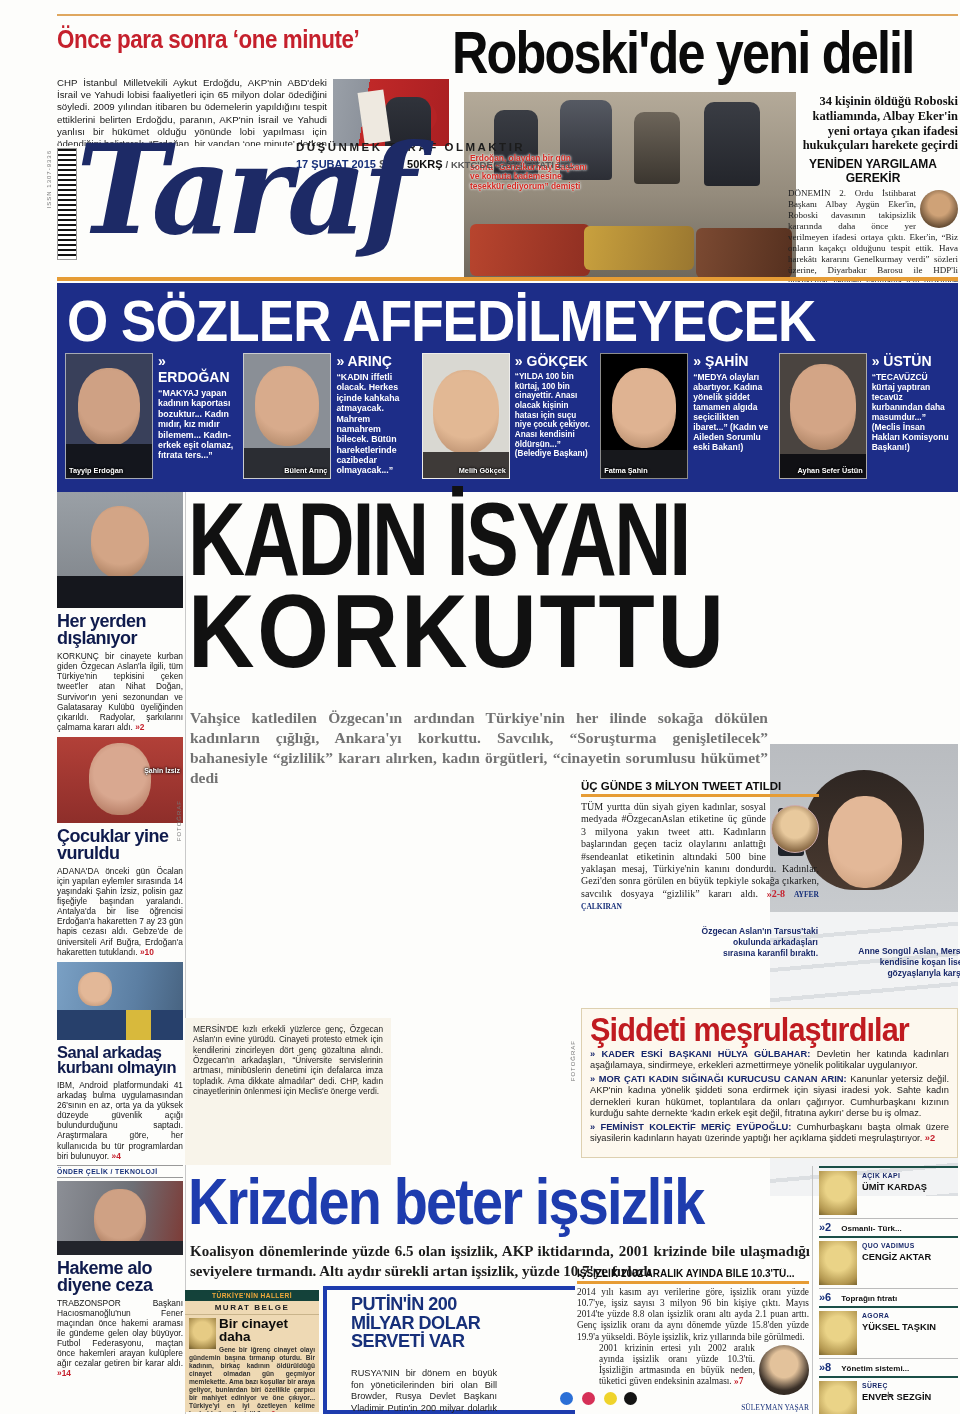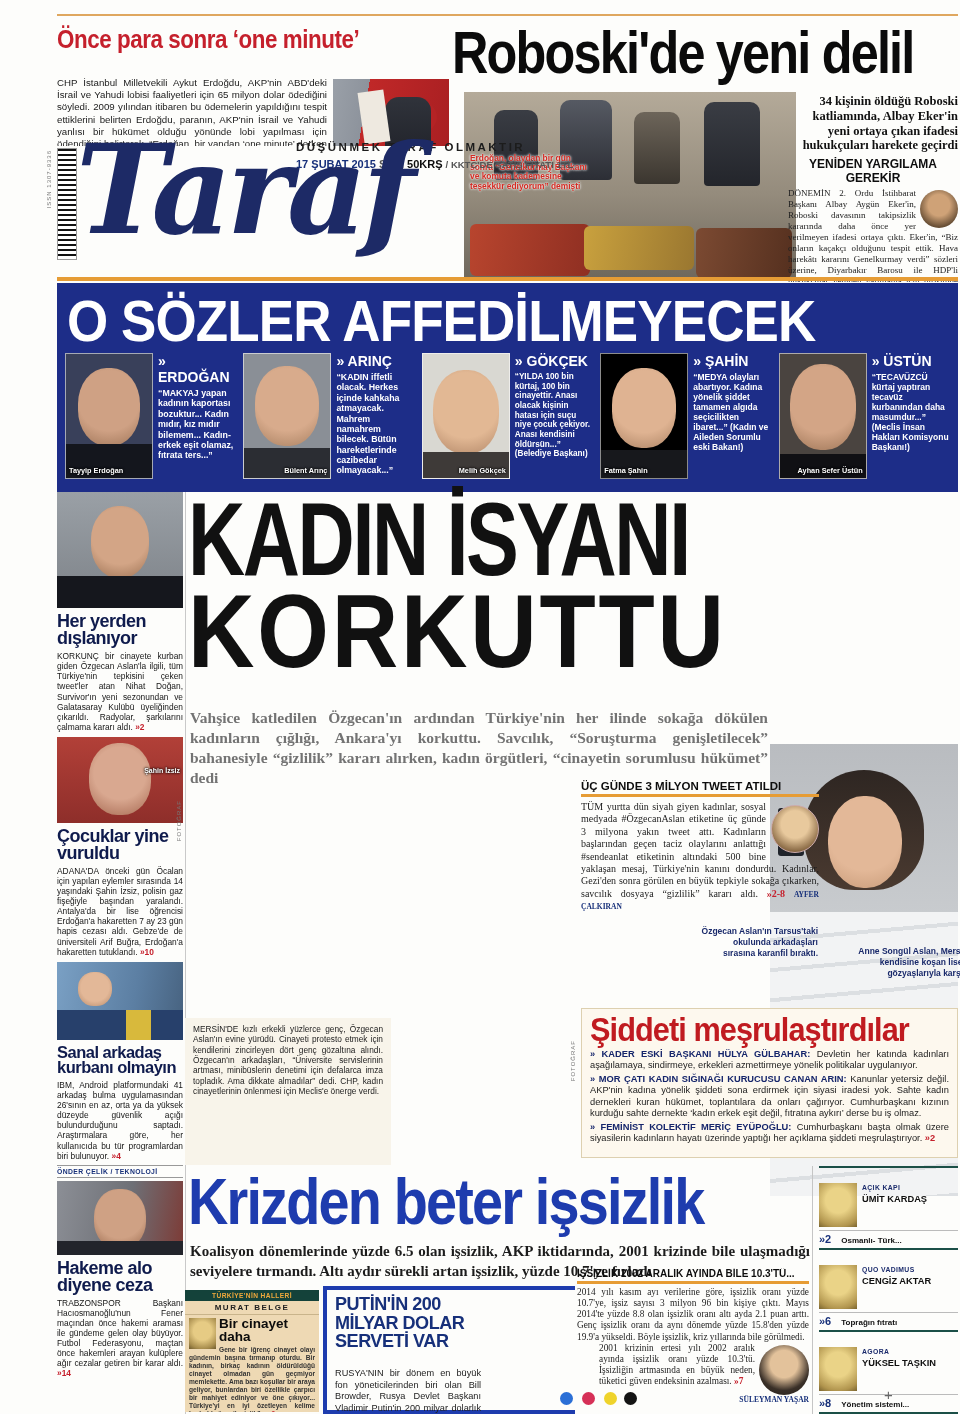--- a/index.html
+++ b/index.html
@@ -93,33 +93,33 @@
   #kriz-head{left:188px;top:1164px;}
   #kriz-head .sc{font-weight:bold;font-size:62px;letter-spacing:-2px;color:#1e3cae;transform:scale(0.9,1.05);}
   #kriz-deck{left:190px;top:1242px;width:620px;font-family:"Liberation Serif",serif;font-weight:bold;font-size:15px;line-height:1.3;color:#1c1c1c;}
   #belge{left:185px;top:1290px;width:134px;height:122px;background:#eed9b4;box-sizing:border-box;overflow:hidden;}
   #belge-bar{background:#14423a;color:#f0a93c;font-size:6.6px;font-weight:bold;text-align:center;padding:2px 0;letter-spacing:.4px;}
   #belge-author{text-align:center;font-size:8px;font-weight:bold;letter-spacing:1.5px;color:#222;padding:2px 0;border-bottom:1px solid #c9b48b;}
   #belge-inner{padding:2px 4px;}
   #belge-photo{float:left;width:27px;height:31px;margin:1px 3px 1px 0;background:radial-gradient(circle at 50% 42%,#e6cb84 0 40%,#a98e4e 78%,#6e5a2e 100%);}
   #belge-title{font-size:13.5px;font-weight:bold;line-height:.95;color:#0c0c0c;margin:1px 0 2px;}
   #belge-body{font-size:6.6px;font-weight:bold;line-height:1.22;color:#333;}
-  #putin-box{left:323px;top:1286px;width:252px;height:128px;border-left:4px solid #1e3cae;border-top:4px solid #1e3cae;border-bottom:4px solid #1e3cae;box-sizing:border-box;padding:5px 0 0 8px;}
+  #putin-box{left:323px;top:1286px;width:252px;height:128px;border-left:4px solid #1e3cae;border-top:4px solid #1e3cae;border-bottom:4px solid #1e3cae;box-sizing:border-box;padding:5px 0 0 24px;}
   #putin-title .sc{color:#17307a;font-weight:bold;font-size:19px;letter-spacing:-0.5px;line-height:.98;transform:scale(0.95,1);}
   #putin-body{width:146px;font-size:9.2px;line-height:1.25;color:#222;margin-top:17px;}
   #issiz{left:577px;top:1268px;width:232px;height:146px;overflow:hidden;}
   #issiz-kicker{font-size:10px;font-weight:bold;color:#0d0d0d;border-bottom:3px solid #e69c35;padding-bottom:2px;margin-bottom:3px;}
   .issiz-p{font-family:"Liberation Serif",serif;font-size:9.3px;line-height:1.2;color:#1d1d1d;}
   #issiz-circle{float:right;width:50px;height:50px;border-radius:50%;margin:2px 0 0 4px;
       background:radial-gradient(circle at 50% 38%,#e3c29b 0 34%,#3a3028 66%,#201a14 100%);}
   #issiz-p2{padding-left:22px;}
-  #issiz-byline{float:right;clear:right;font-size:7.5px;font-weight:bold;color:#17307a;margin-top:0;}
+  #issiz-byline{float:right;clear:right;font-size:7.5px;font-weight:normal;color:#17307a;margin-top:8px;}
   
   #cols{left:812px;top:1166px;width:146px;border-left:1px solid #c5c5c5;padding-left:6px;box-sizing:border-box;}
-  .col-ent{border-top:2px solid #1b4f47;padding-top:15px;}
+  .col-ent{border-top:2px solid #1b4f47;padding-top:3px;}
   .col-top{display:flex;gap:5px;}
   .col-photo{width:38px;height:44px;flex:none;background:radial-gradient(circle at 50% 40%,#ead387 0 38%,#b1954e 80%,#7a642f 100%);}
   .col-sec{font-size:6.8px;font-weight:bold;color:#1a2a6b;letter-spacing:.4px;margin:1px 0 3px;}
   .col-name{font-size:9.3px;font-weight:bold;color:#0f0f0f;line-height:1.15;}
   .col-bot{display:flex;gap:10px;align-items:baseline;border-top:1px solid #bbb;margin-top:3px;padding:2px 0 3px;}
   .col-ref{font-size:11px;font-weight:bold;color:#17307a;}
   .col-topic{font-size:8px;font-weight:bold;color:#111;}
   
   .dot{position:absolute;width:13px;height:13px;border-radius:50%;top:1392px;}
   #plus-mark{left:884px;top:1386px;font-size:15px;color:#666;}

